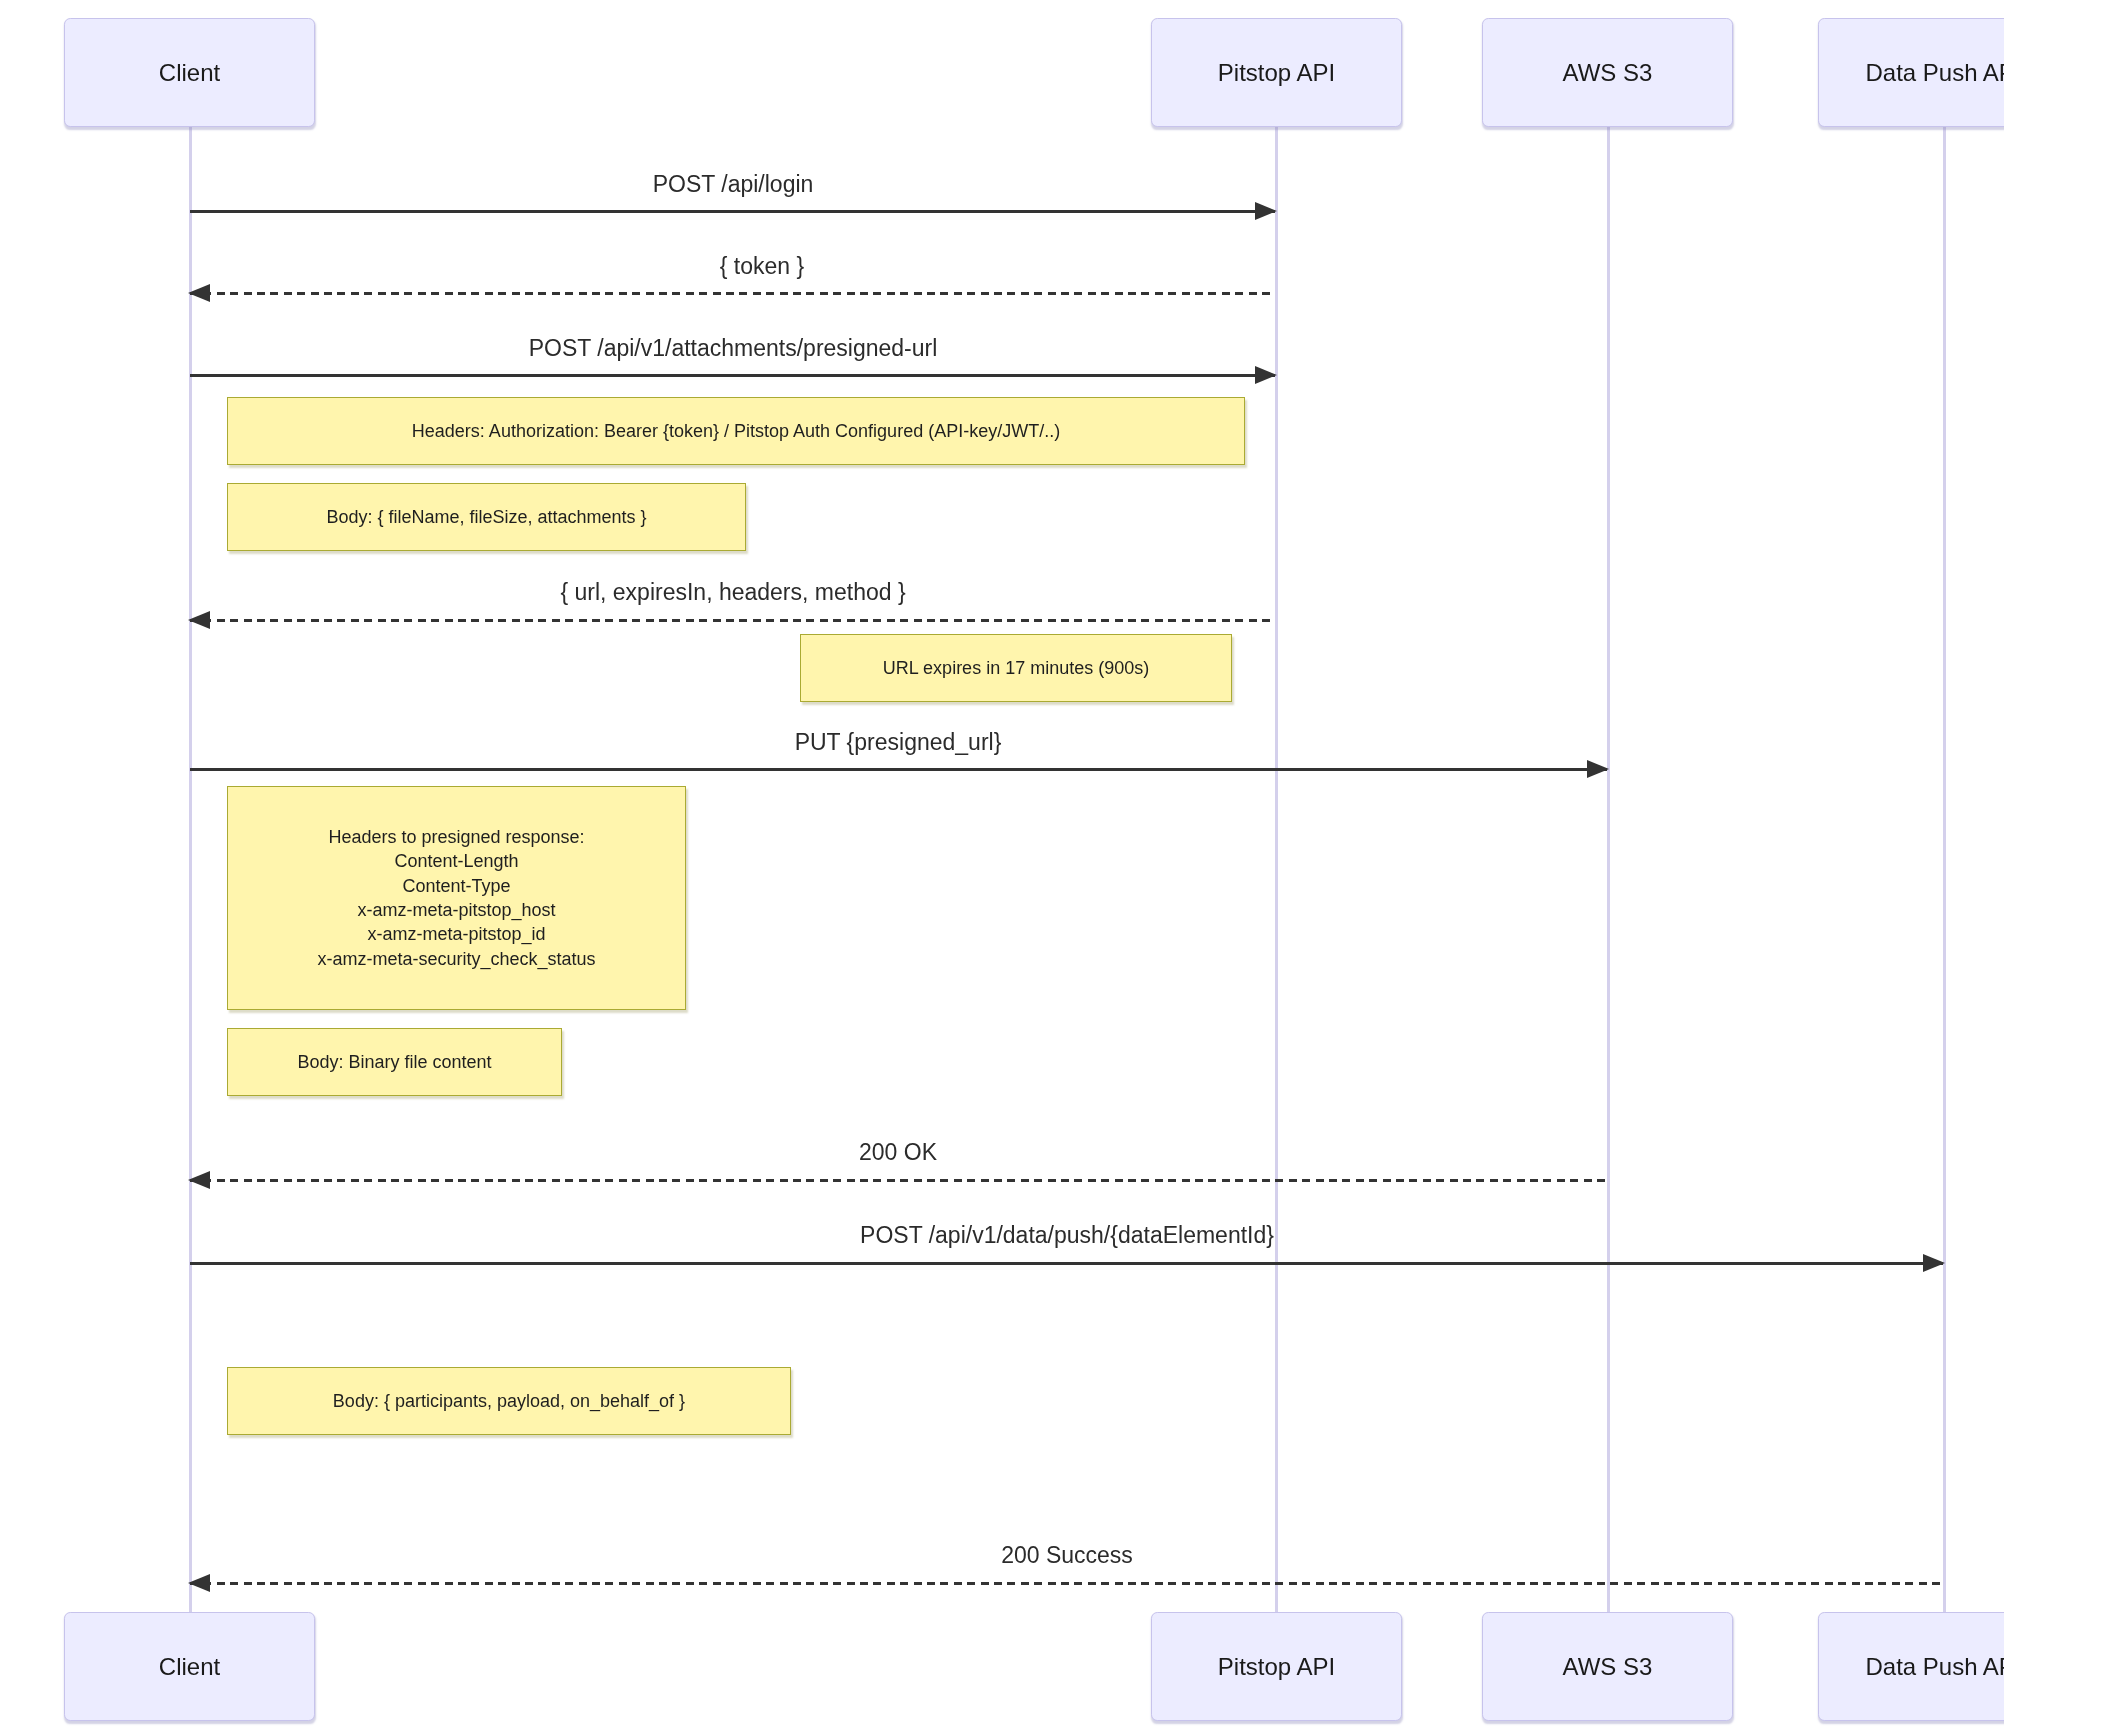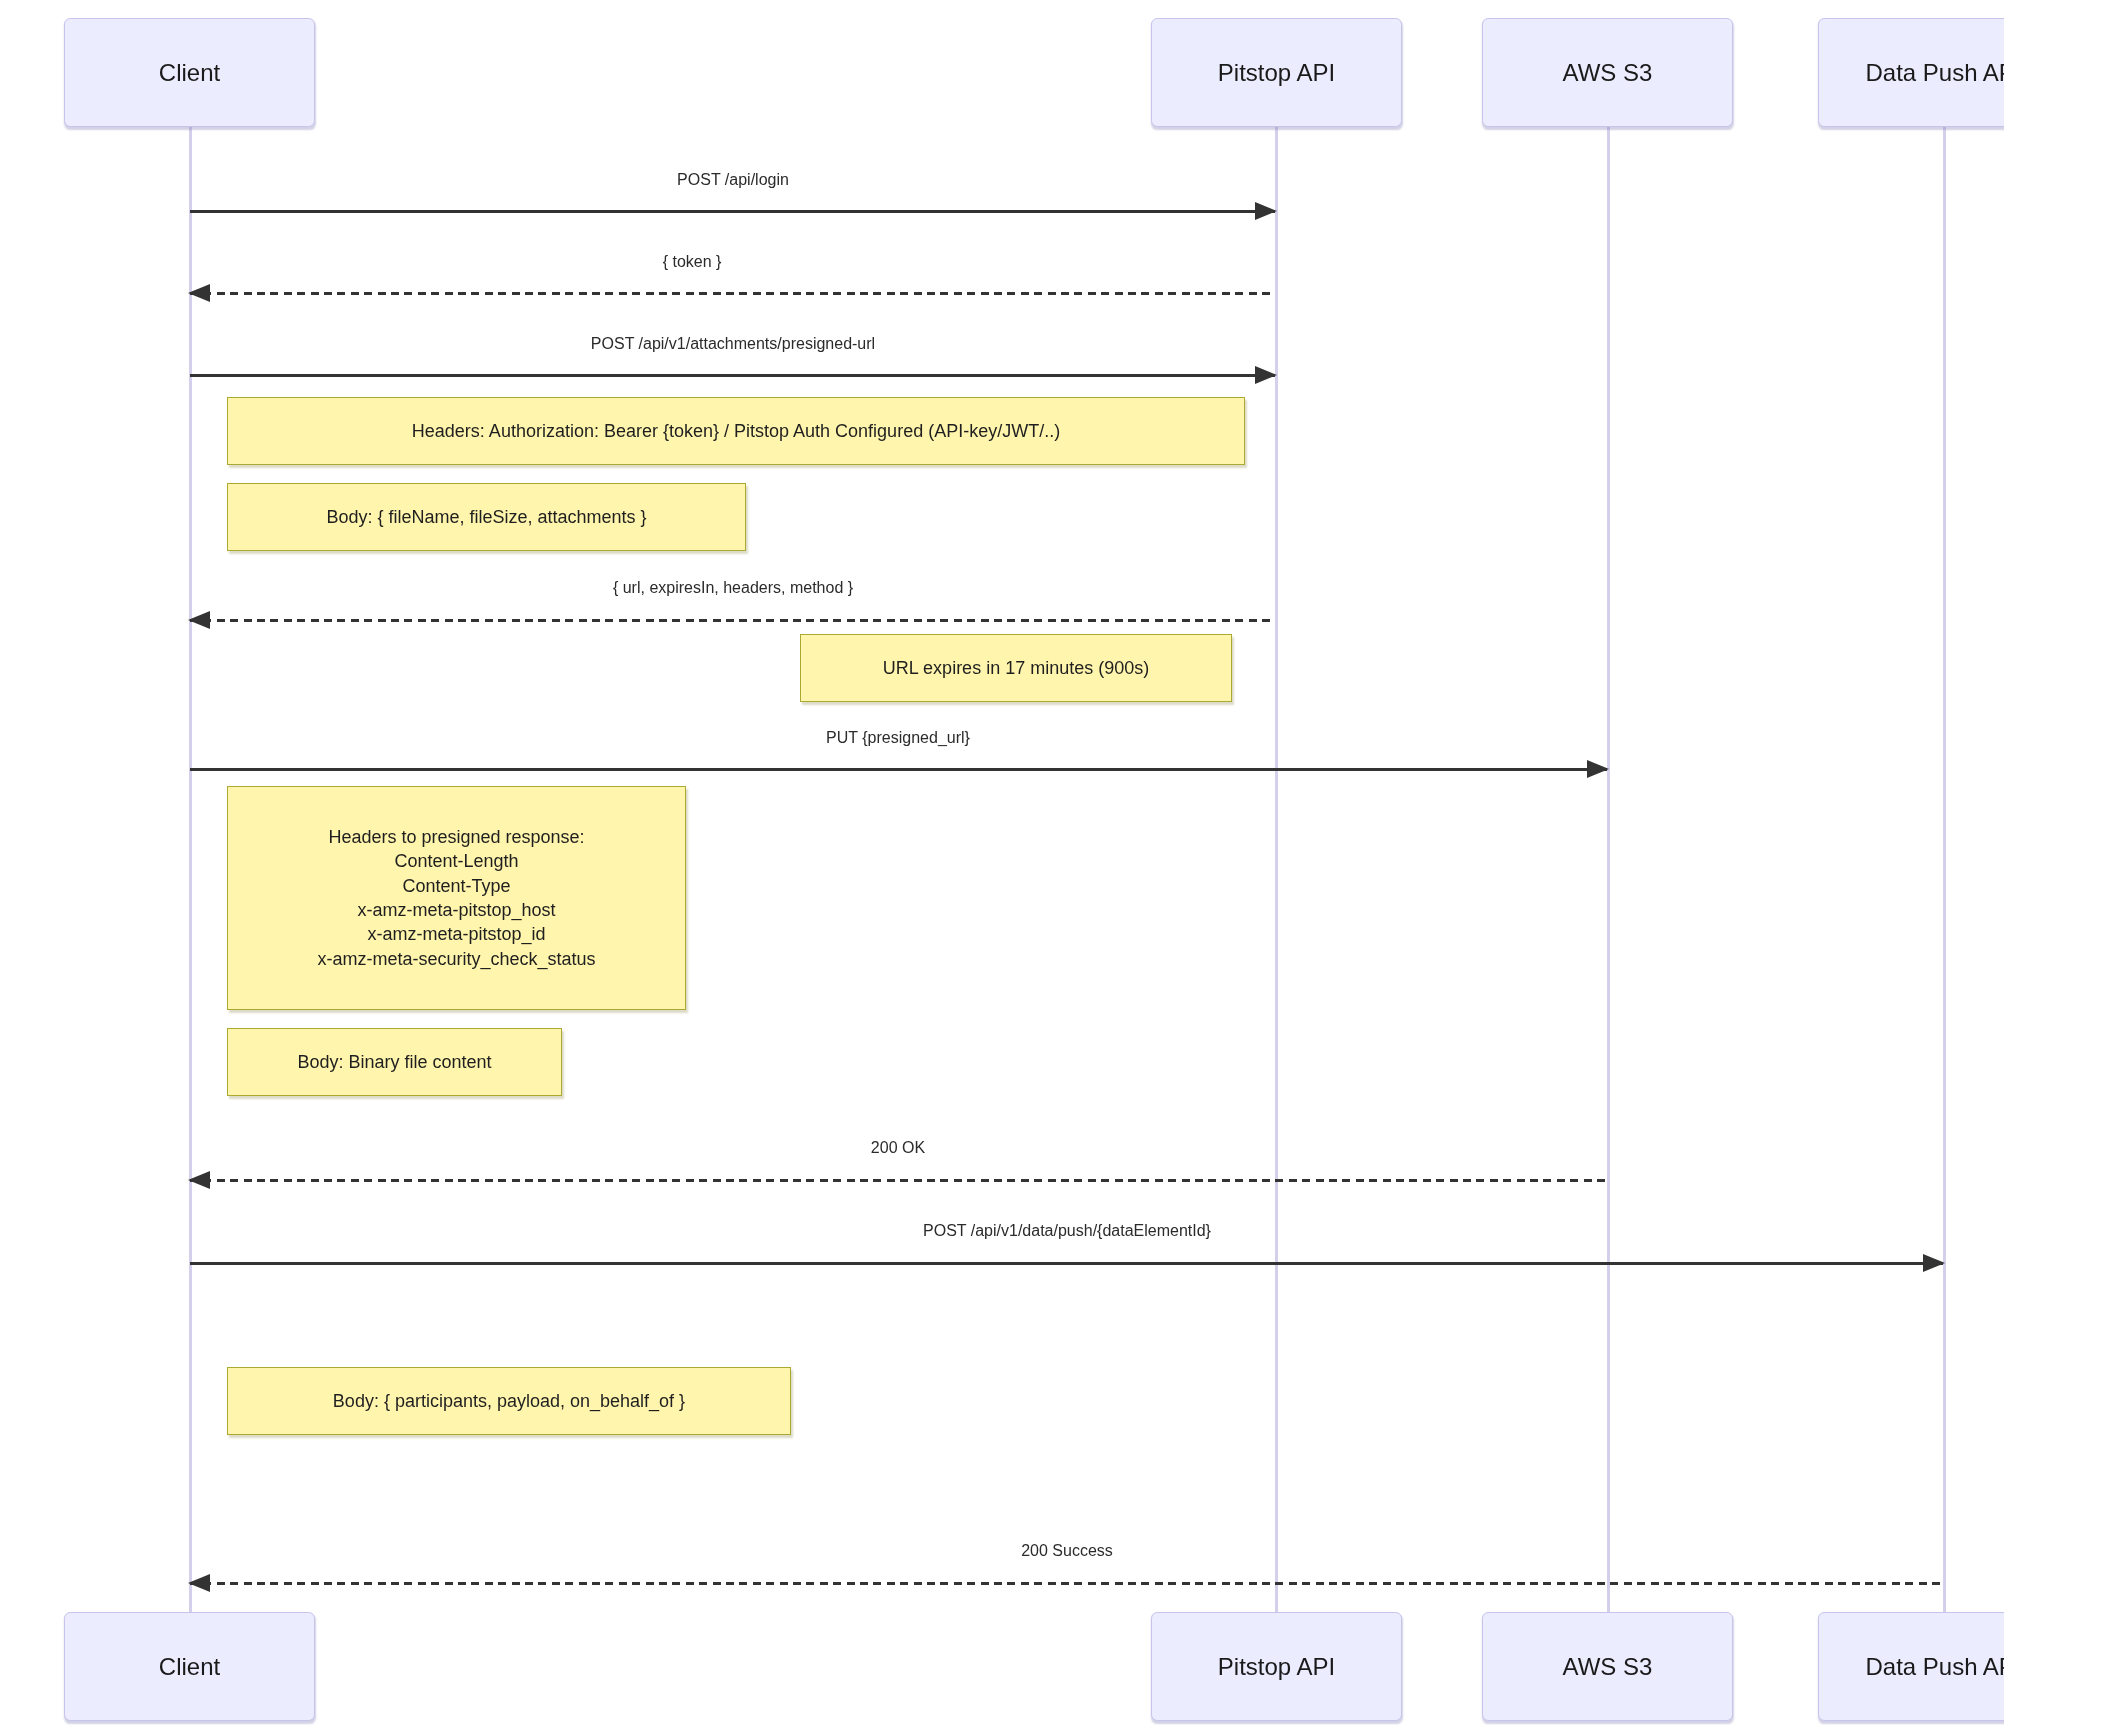--- a/index.html
+++ b/index.html
@@ -13,21 +13,21 @@
   .actor{
     position:absolute;width:251px;height:109px;
     background:#ECECFF;border:1.8px solid #c7c3ec;border-radius:6.3px;
     box-shadow:0.9px 2.7px 1.8px rgba(130,125,180,0.35);
     display:flex;align-items:center;justify-content:center;
     font-size:24px;color:#1a1a1a;box-sizing:border-box;
     text-align:center;
   }
   .msg-label{
     position:absolute;transform:translateX(-50%);
-    font-size:16px;color:#2b2b2b;white-space:nowrap;text-align:center;
+    font-size:23px;color:#2b2b2b;white-space:nowrap;text-align:center;
   }
   .msg-line{position:absolute;height:2.7px;background:#333333;}
   .msg-line.dashed{
     background:repeating-linear-gradient(90deg,#333333 0 8px,transparent 8px 13.4px);
   }
   .head{position:absolute;width:0;height:0;top:-8px;}
   .head.right{
     right:-1.8px;
     border-top:9px solid transparent;border-bottom:9px solid transparent;
     border-left:22.4px solid #333333;
@@ -67,21 +67,21 @@
     </div>
   <div class="actor" style="left:1818px;top:18px">
       <span>Data Push API</span>
     </div>
 
   <div class="msg-label" style="left:733px;top:171px">POST /api/login</div>
   <div class="msg-line" style="left:190px;top:210px;width:1085px">
       <span class="head right"></span>
     </div>
 
-  <div class="msg-label" style="left:692px;top:253px">{ token }</div>
+  <div class="msg-label" style="left:762px;top:253px">{ token }</div>
   <div class="msg-line dashed" style="left:190px;top:292px;width:1085px">
       <span class="head left"></span>
     </div>
 
   <div class="msg-label" style="left:733px;top:335px">POST /api/v1/attachments/presigned-url</div>
   <div class="msg-line" style="left:190px;top:374px;width:1085px">
       <span class="head right"></span>
     </div>
 
   <div class="note" style="left:227px;top:397px;width:1018px;height:68px">Headers: Authorization: Bearer {token} / Pitstop Auth Configured (API-key/JWT/..)</div>

